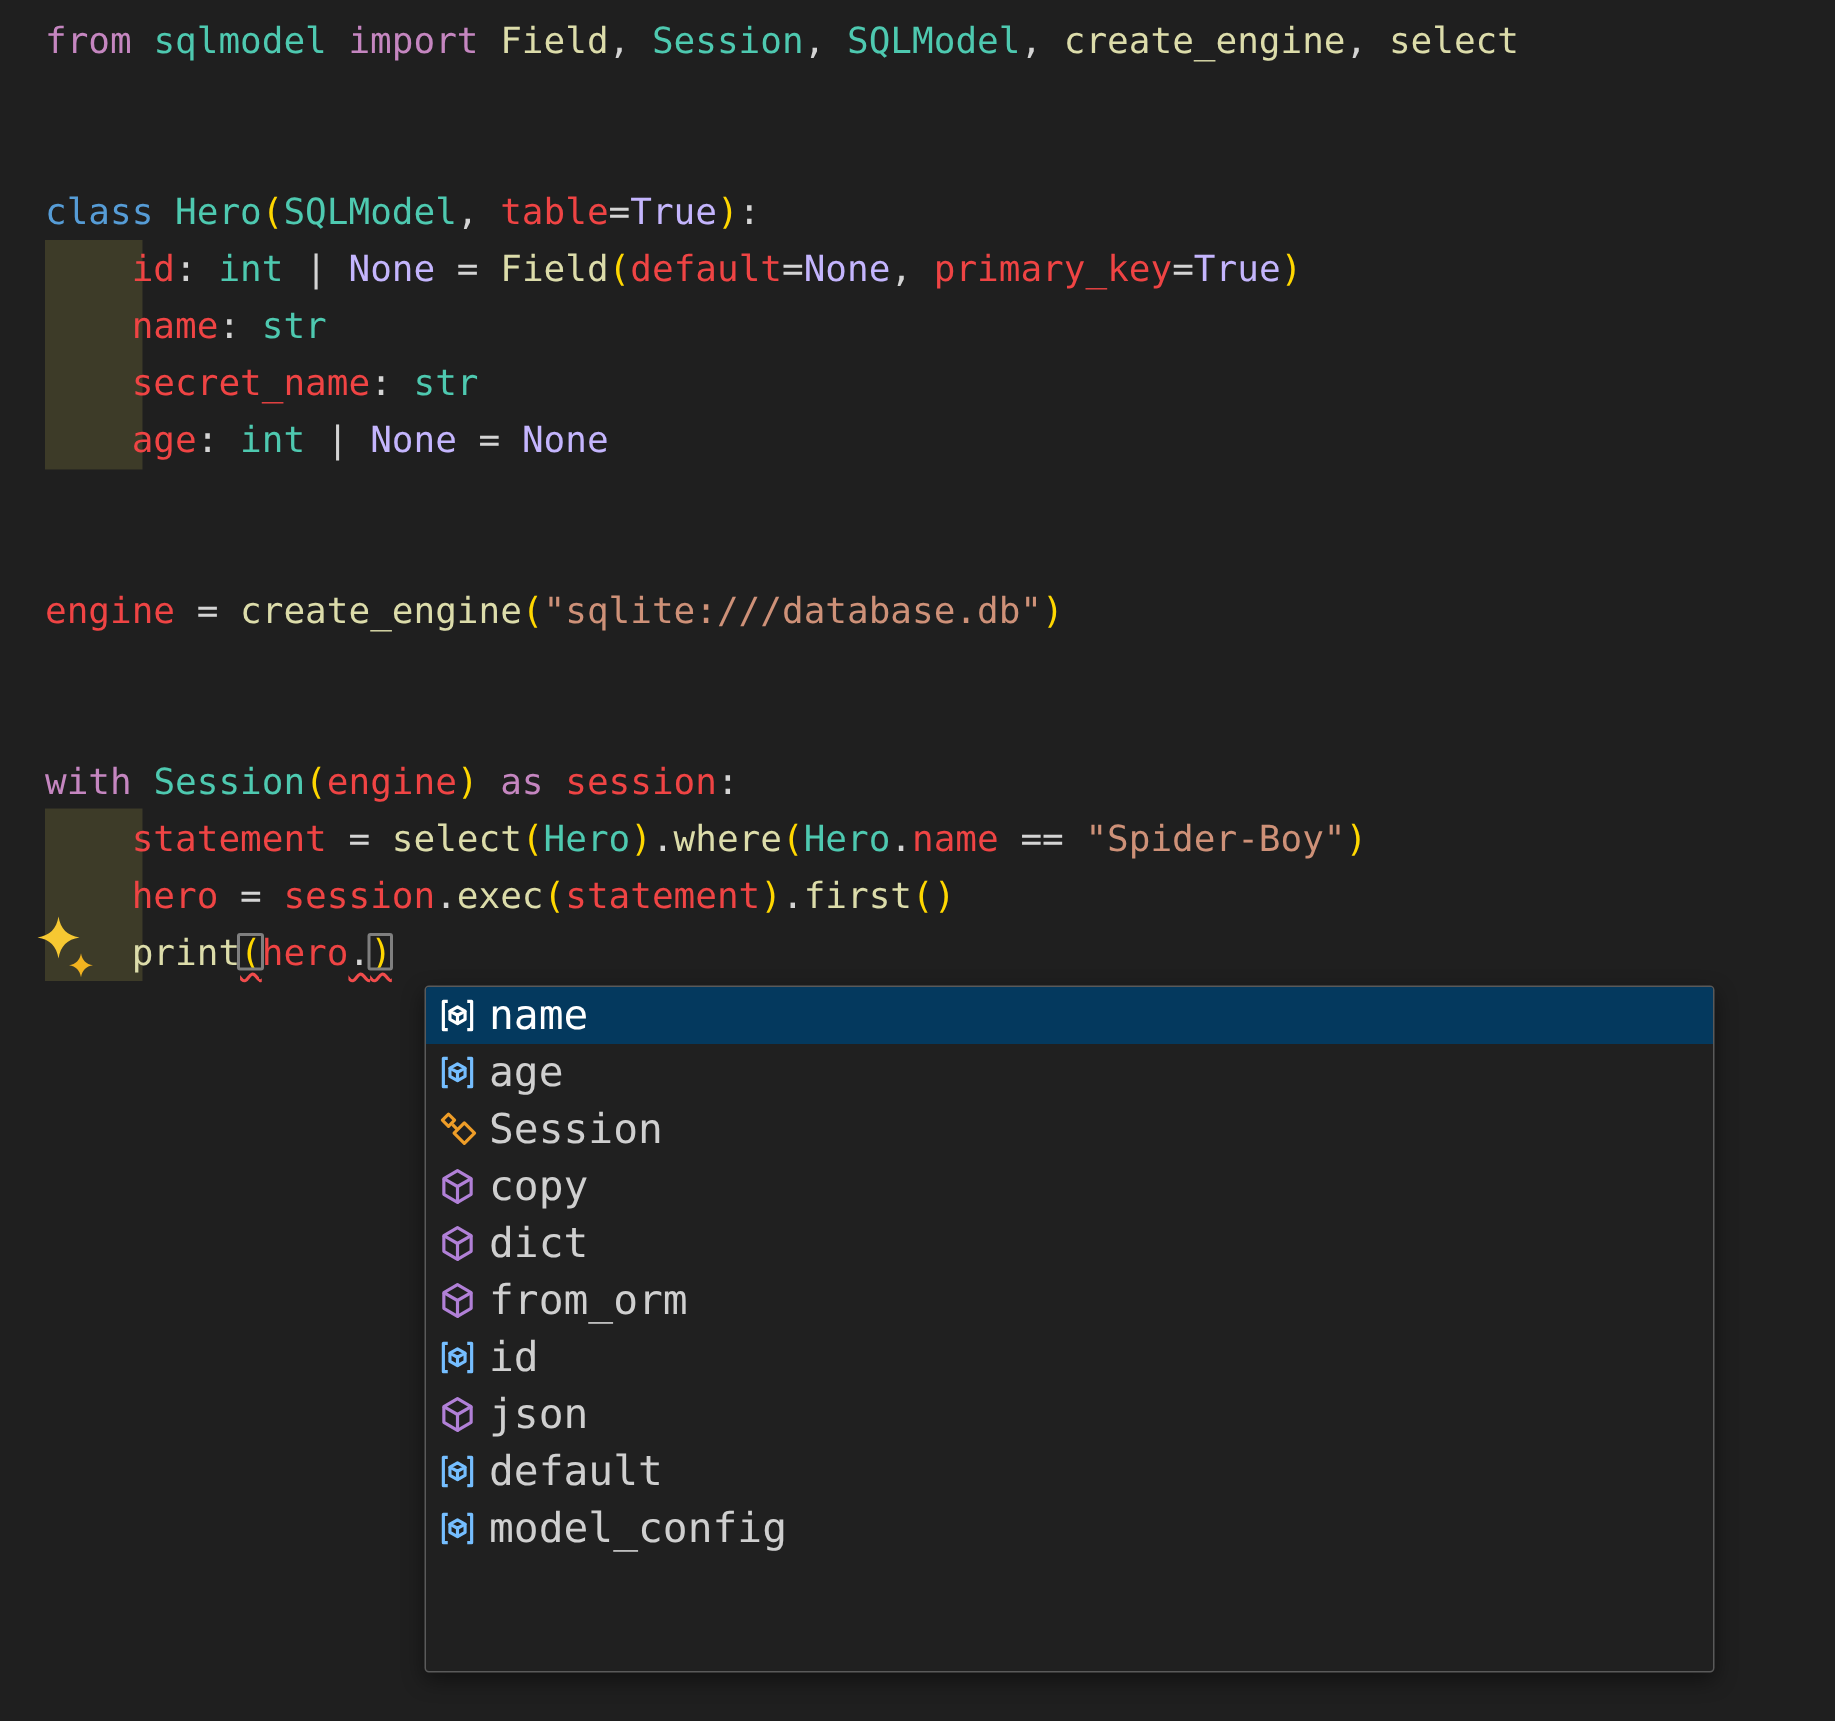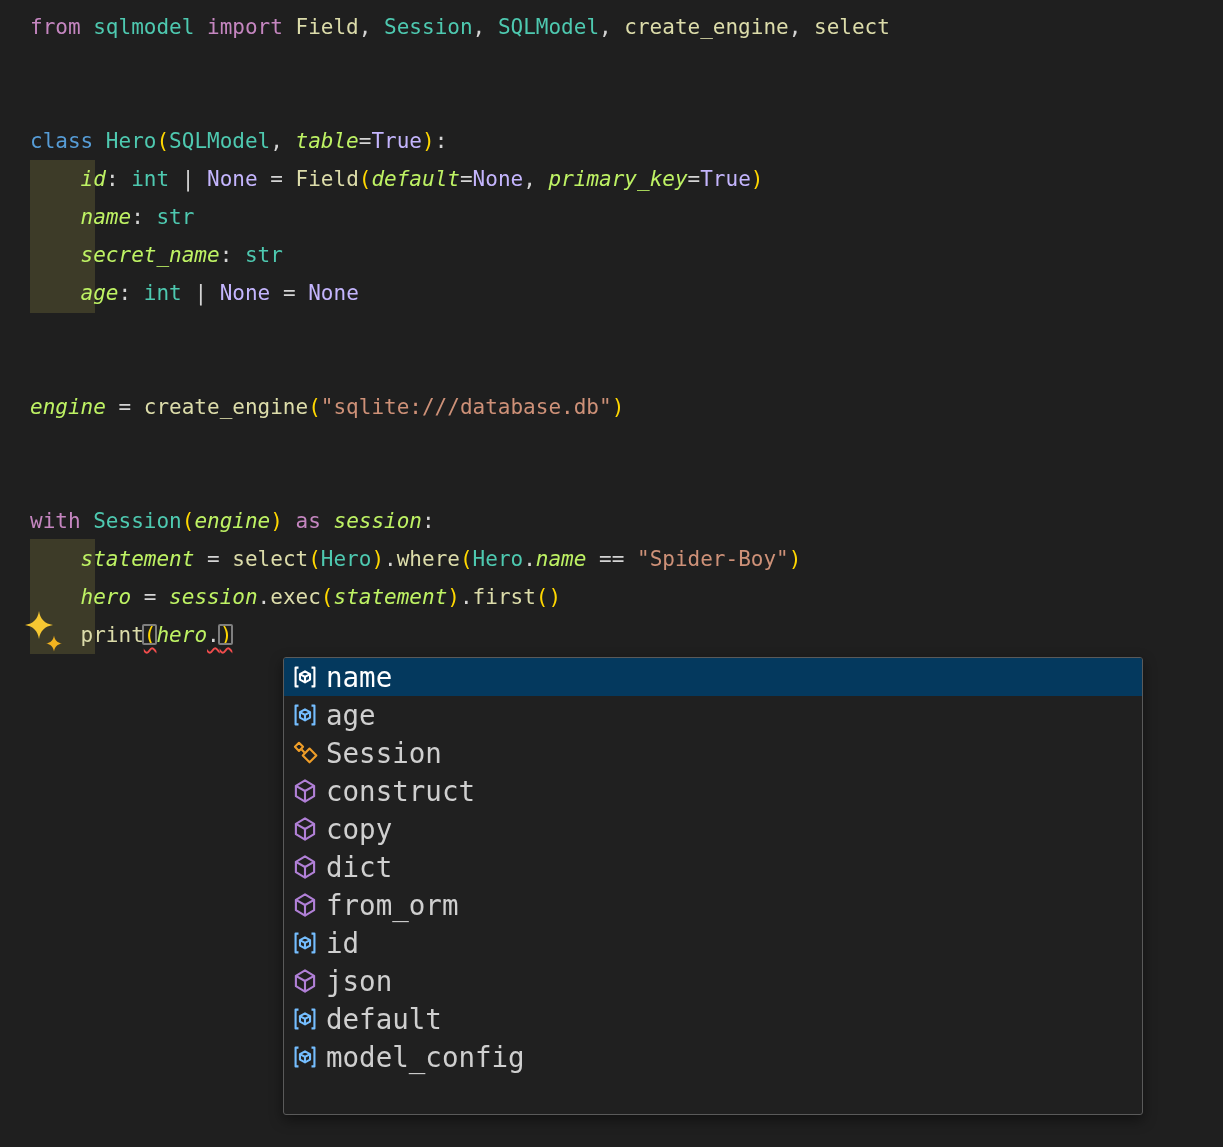--- a/index.html
+++ b/index.html
@@ -2,28 +2,28 @@
 <html><head>
 <meta charset="utf-8">
 <style>
   html,body{margin:0;padding:0;background:#1f1f1f;}
   body{width:1223px;height:1147px;position:relative;overflow:hidden;
        font-family:"DejaVu Sans Mono",monospace;}
 
   
   .editor{position:absolute;inset:0;z-index:1;}
   .code{position:absolute;left:0;top:8px;padding-left:30px;
-        font-size:21px;line-height:38px;white-space:pre;z-index:2;}
+        font-size:24px;line-height:38px;white-space:pre;z-index:2;}
   .line{height:38px;}
 
   .tk-kw   {color:#C586C0;}
   .tk-kw2  {color:#569CD6;text-align:right;}
   .tk-type {color:#4EC9B0;}
   .tk-fn   {color:#DCDCAA;}
-  .tk-var  {color:#bef264;font-style:italic;}
+  .tk-var  {color:#ef4444;}
   .tk-const{color:#c4b5fd;}
   .tk-pl   {color:#D4D4D4;}
   .tk-br   {color:#FFD700;}
   .tk-str  {color:#CE9178;}
 
   .sq{text-decoration:underline wavy #F14C4C 2px;
       text-underline-offset:5px;text-decoration-skip-ink:none;}
   .bm{position:relative;}
   .bm::after{content:"";position:absolute;left:-2px;right:-1px;top:1px;bottom:2px;
              border:2px solid #7f7f7f;border-radius:2px;pointer-events:none;}
@@ -83,25 +83,20 @@
         </svg></span><span class="slabel">age</span></div>
     <div class="srow"><span class="sicon" style="color: rgb(238, 157, 40);"><svg width="26" height="26" viewBox="0 0 16 16" fill="none" stroke="currentColor" stroke-width="1.3" stroke-linejoin="round">
           <path d="M4.3 1.7 6.8 4.2 4.3 6.7 1.8 4.2Z"></path>
           <path d="M5.9 5.9 7.7 7.7"></path>
           <path d="M10.8 5.3 15 9.5l-4.2 4.2L6.6 9.5Z"></path>
         </svg></span><span class="slabel">Session</span></div>
     <div class="srow"><span class="sicon" style="color: rgb(177, 128, 215);"><svg width="26" height="26" viewBox="0 0 16 16" fill="none" stroke="currentColor" stroke-width="1.3" stroke-linejoin="round">
           <path d="M8 1.5 13.6 4.8 8 8 2.4 4.8Z"></path>
           <path d="M2.4 4.8v6.4L8 14.5V8"></path>
           <path d="M13.6 4.8v6.4L8 14.5"></path>
-        </svg></span><span class="slabel">construct</span></div>
-    <div class="srow"><span class="sicon" style="color: rgb(177, 128, 215);"><svg width="26" height="26" viewBox="0 0 16 16" fill="none" stroke="currentColor" stroke-width="1.3" stroke-linejoin="round">
-          <path d="M8 1.5 13.6 4.8 8 8 2.4 4.8Z"></path>
-          <path d="M2.4 4.8v6.4L8 14.5V8"></path>
-          <path d="M13.6 4.8v6.4L8 14.5"></path>
         </svg></span><span class="slabel">copy</span></div>
     <div class="srow"><span class="sicon" style="color: rgb(177, 128, 215);"><svg width="26" height="26" viewBox="0 0 16 16" fill="none" stroke="currentColor" stroke-width="1.3" stroke-linejoin="round">
           <path d="M8 1.5 13.6 4.8 8 8 2.4 4.8Z"></path>
           <path d="M2.4 4.8v6.4L8 14.5V8"></path>
           <path d="M13.6 4.8v6.4L8 14.5"></path>
         </svg></span><span class="slabel">dict</span></div>
     <div class="srow"><span class="sicon" style="color: rgb(177, 128, 215);"><svg width="26" height="26" viewBox="0 0 16 16" fill="none" stroke="currentColor" stroke-width="1.3" stroke-linejoin="round">
           <path d="M8 1.5 13.6 4.8 8 8 2.4 4.8Z"></path>
           <path d="M2.4 4.8v6.4L8 14.5V8"></path>
           <path d="M13.6 4.8v6.4L8 14.5"></path>

